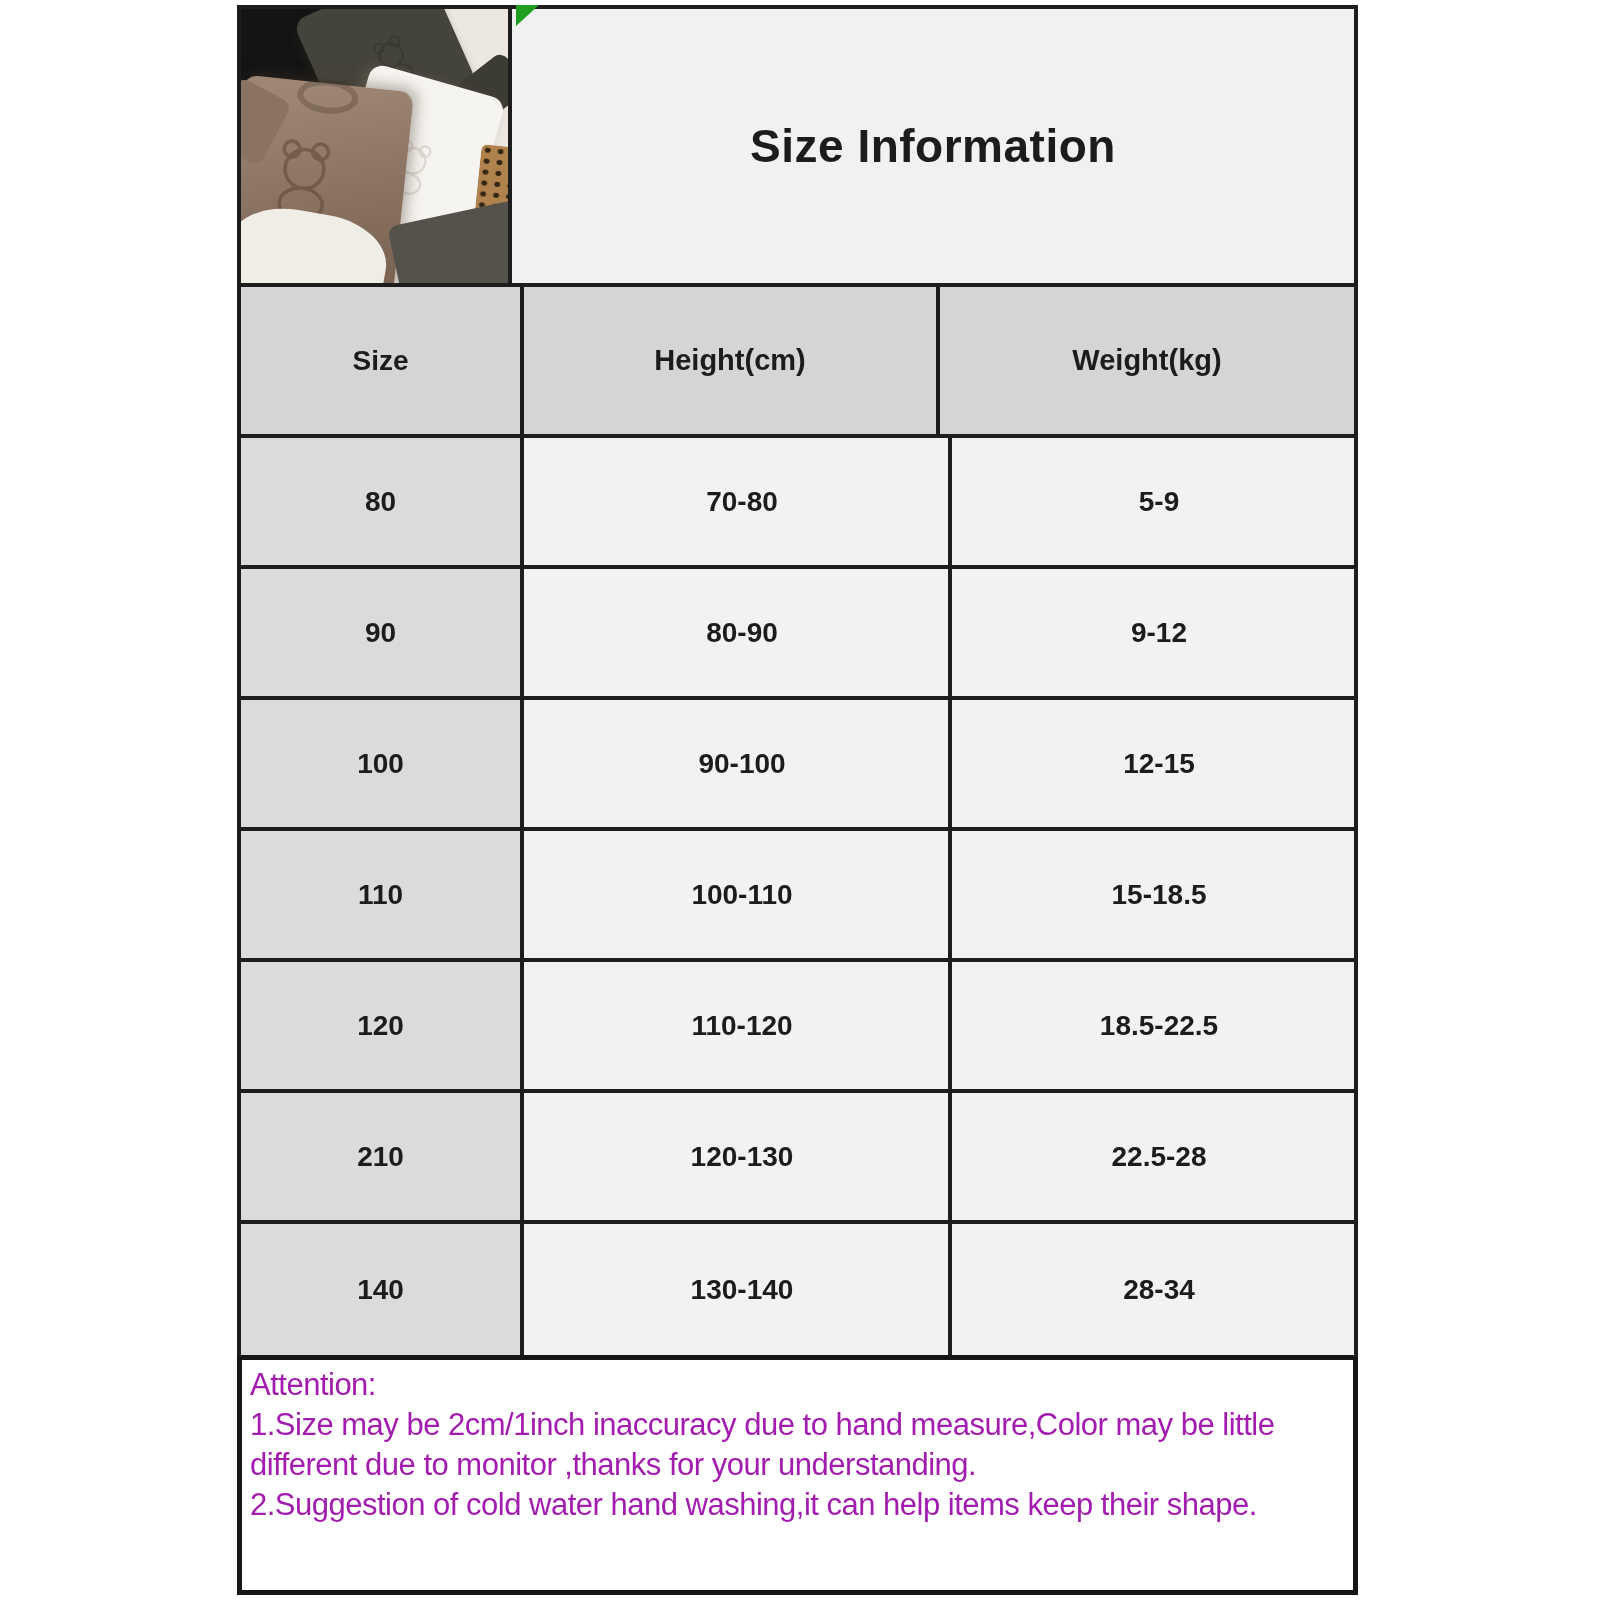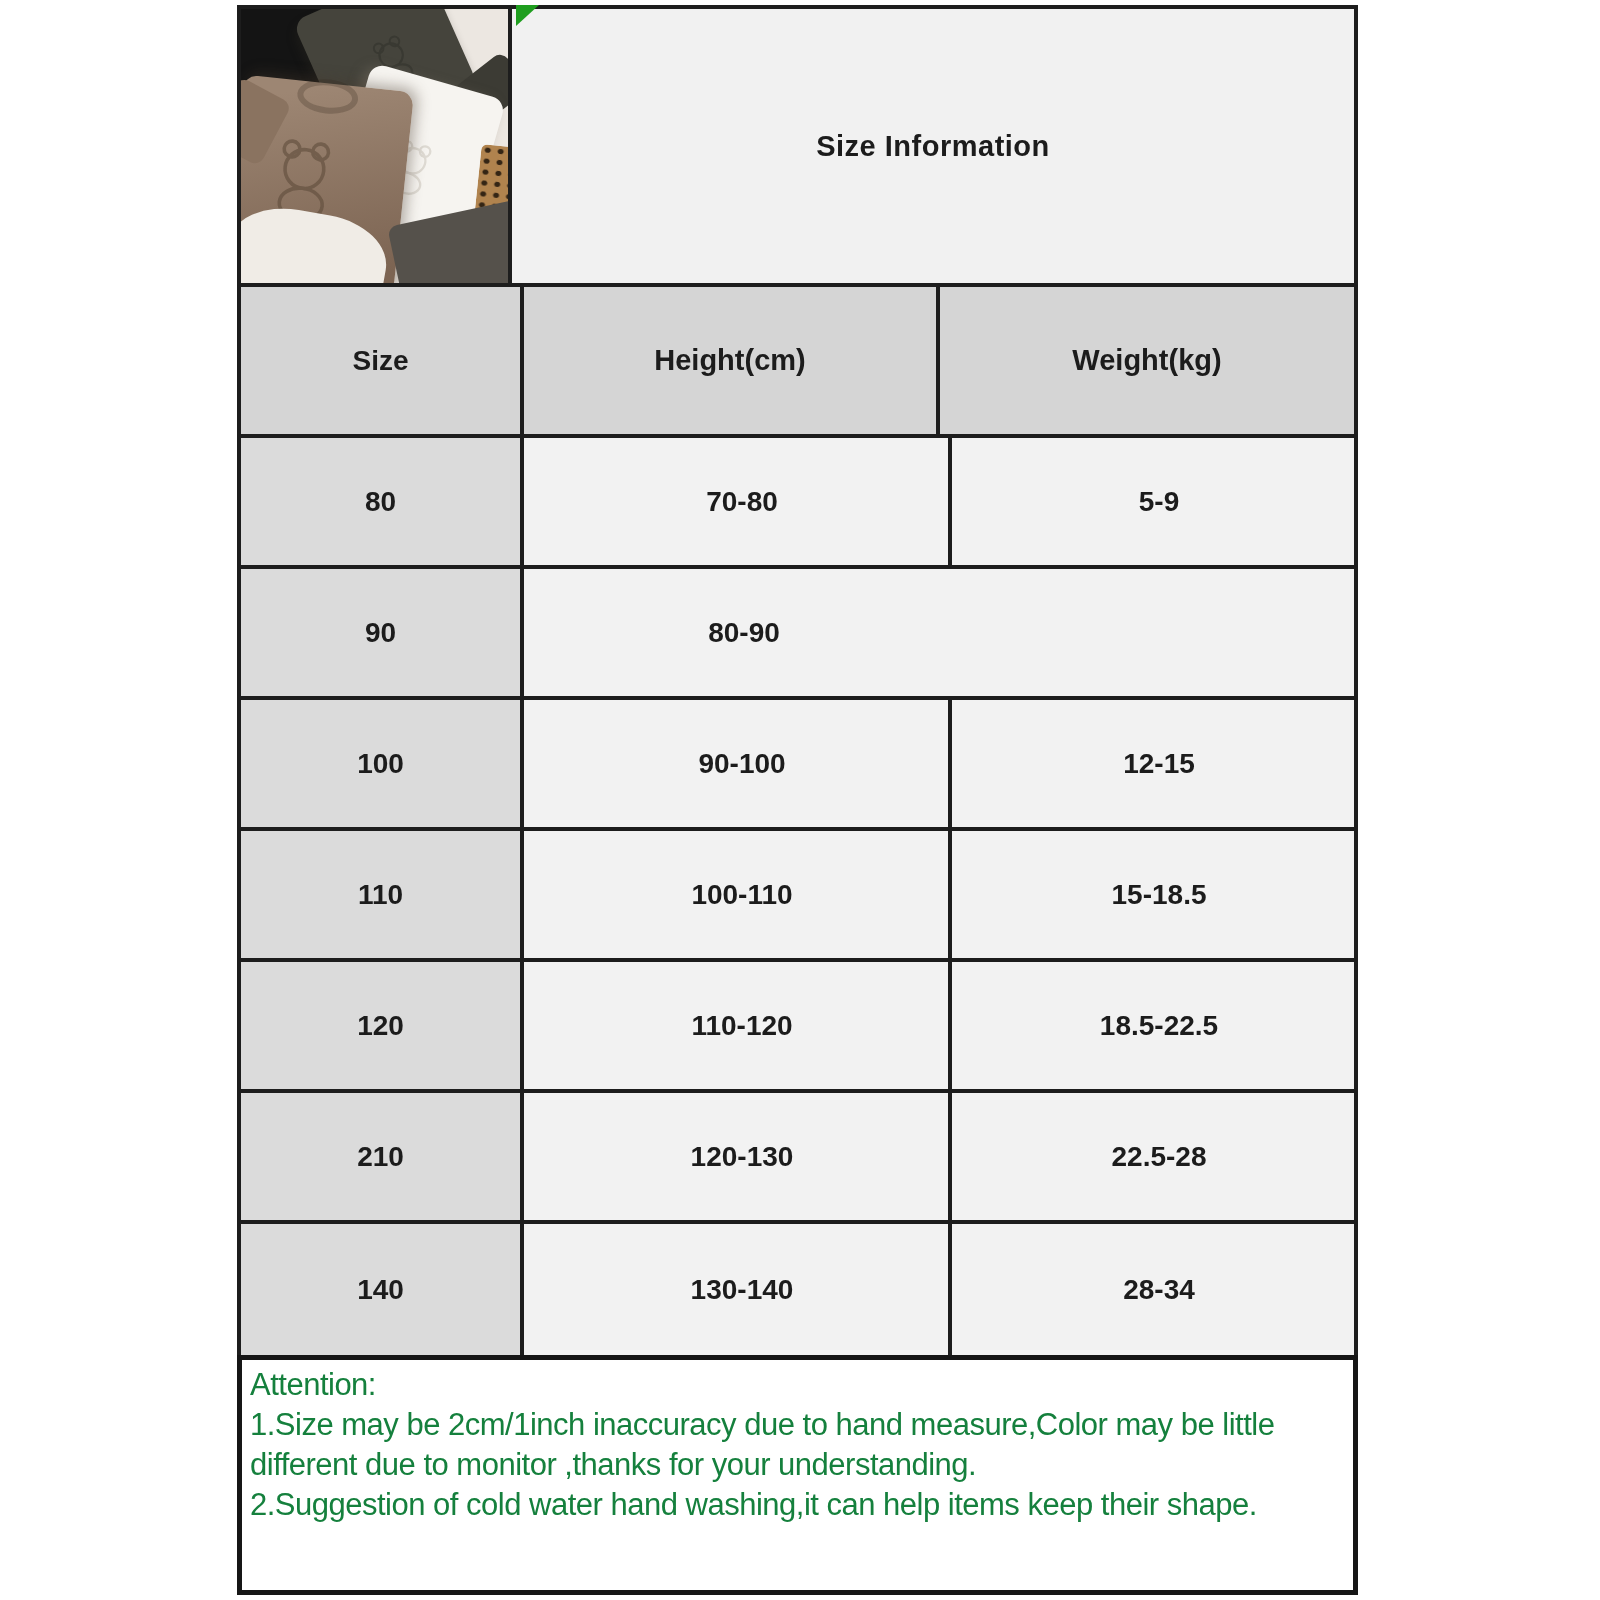--- a/index.html
+++ b/index.html
@@ -17,21 +17,21 @@
   .row-header{height:151px;border-bottom:4px solid #1d1d1d;}
   .row-data{height:131px;border-bottom:4px solid #1d1d1d;gap:12px;}
   .row-data:last-child{border-bottom:none;justify-content:flex-end;}
   .cell{
     box-sizing:border-box;display:flex;align-items:center;justify-content:center;
     border-right:4px solid #1d1d1d;
   }
   .cell:last-child{border-right:none;}
   .photo-cell{width:271px;padding:0;overflow:hidden;background:#eae5df;}
   .title-cell{flex:1;background:#f1f1f1;}
-  .title-text{font-size:29px;font-weight:bold;letter-spacing:0.5px;}
+  .title-text{font-size:46px;font-weight:bold;letter-spacing:0.5px;}
   .c1{width:283px;}
   .c2{width:416px;}
   .c3{flex:1;}
   .hcell{background:#d5d5d5;font-weight:bold;}
   .hcell.c1{font-size:28px;}
   .hcell.c2,.hcell.c3{font-size:29px;}
   .dcell{font-size:28px;font-weight:bold;background:#f2f2f2;}
   .dcell.c1{background:#dbdbdb;}
   
   .green-tri{
@@ -59,21 +59,21 @@
   .gray-corner{right:-8%;bottom:-10%;width:50%;height:36%;background:#55514b;transform:rotate(-12deg);border-radius:10px;}
   .white-drape{left:-6%;bottom:-14%;width:60%;height:40%;background:#f0ece6;transform:rotate(10deg);border-radius:40%;}
   
   .attention{
     position:absolute;left:237px;top:1355px;width:1121px;height:240px;
     border:5px solid #161616;box-sizing:border-box;background:#ffffff;
     padding:5px 8px;
   }
   .att-line{
     font-size:31px;line-height:40px;letter-spacing:-0.5px;white-space:nowrap;
-    color:#15803d;
+    color:#a21caf;
   }
 </style>
 </head>
 <body>
 
 <div class="canvas">
 
   <div class="size-table">
     <div class="green-tri"></div>
 
@@ -130,20 +130,21 @@
     </div>
 
     <div class="row row-data">
       <div class="cell dcell c1">80</div>
       <div class="cell dcell c2">70-80</div>
       <div class="cell dcell c3">5-9</div>
     </div>
     <div class="row row-data">
       <div class="cell dcell c1">90</div>
       <div class="cell dcell c2">80-90</div>
+      <div class="cell dcell c3">9-12</div>
     </div>
     <div class="row row-data">
       <div class="cell dcell c1">100</div>
       <div class="cell dcell c2">90-100</div>
       <div class="cell dcell c3">12-15</div>
     </div>
     <div class="row row-data">
       <div class="cell dcell c1">110</div>
       <div class="cell dcell c2">100-110</div>
       <div class="cell dcell c3">15-18.5</div>

